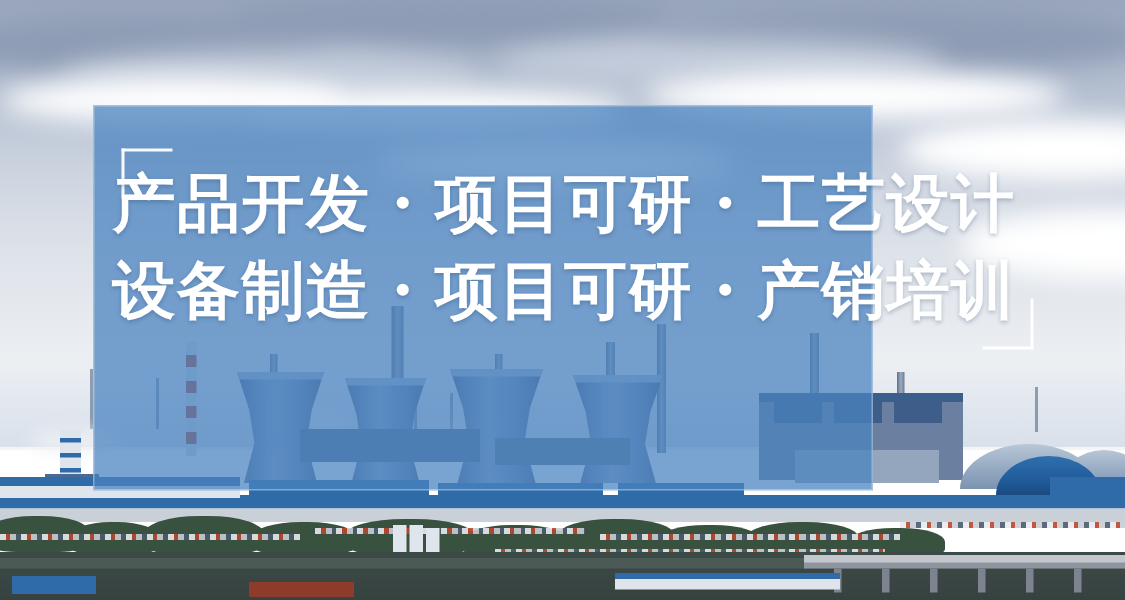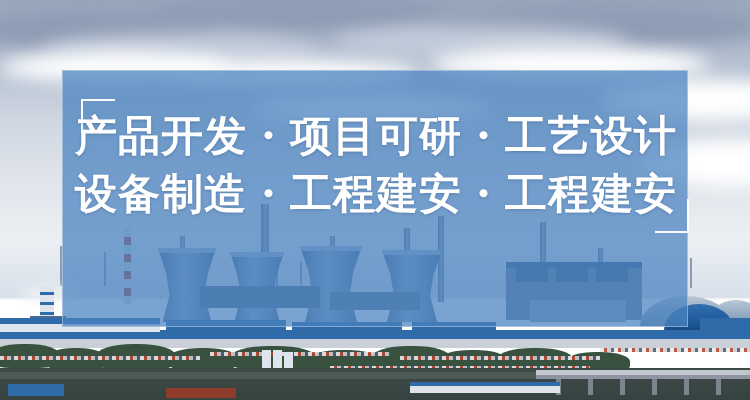--- a/index.html
+++ b/index.html
@@ -148,21 +148,21 @@
     position: absolute;
     width: 5px;
     background: #7d848f;
   }
 
   
   .panel {
     position: absolute;
     left: 62px;
     top: 70px;
-    width: 626px;
+    width: 520px;
     height: 257px;
     background: rgba(74,131,192,0.74);
     border: 1px solid rgba(255,255,255,0.35);
     box-sizing: border-box;
   }
 
   .bracket {
     position: absolute;
     width: 34px;
     height: 34px;
@@ -340,21 +340,21 @@
 
   <div class="panel">
 
     <div class="bracket tl">
       <i class="h"></i>
         <i class="v"></i>
     </div>
 
     <div class="headline">
       <span class="ln">产品开发・项目可研・工艺设计</span>
-      <span class="ln">设备制造・工程建安・工程建安</span>
+      <span class="ln">设备制造・项目可研・产销培训</span>
     </div>
 
 
     <div class="bracket br">
       <i class="h"></i>
         <i class="v"></i>
     </div>
   </div>
 
 </div>

